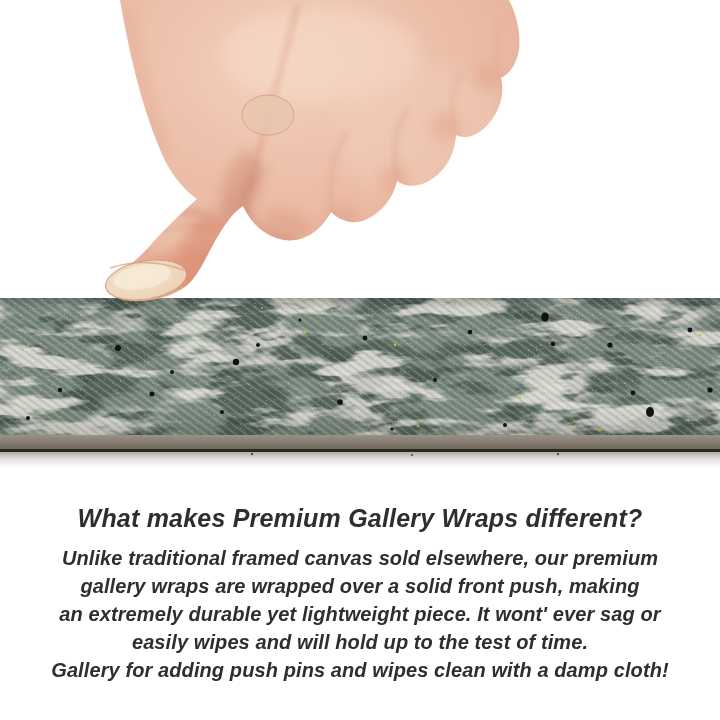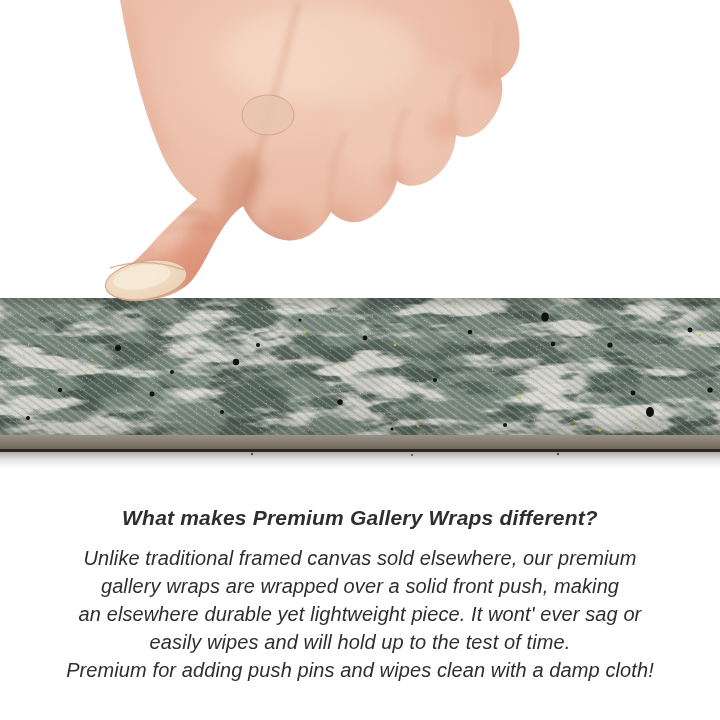--- a/index.html
+++ b/index.html
@@ -7,25 +7,25 @@
     position:relative;width:720px;height:720px;overflow:hidden;background:#ffffff;
     font-family:"Liberation Sans",sans-serif;
   }
   .hand-svg{position:absolute;left:0;top:0;width:720px;height:302px;z-index:3;}
   .strip-svg{position:absolute;left:0;top:298px;width:720px;height:170px;z-index:2;}
   .copy{
     position:absolute;left:0;right:0;top:502px;z-index:4;
     text-align:center;color:#2e2e2e;font-style:italic;
   }
   .copy h2{
-    margin:0 0 10px 0;font-size:21px;line-height:32px;font-weight:600;
+    margin:0 0 10px 0;font-size:25px;line-height:32px;font-weight:600;
     letter-spacing:0.2px;
   }
   .copy p{
-    margin:0;font-size:20px;line-height:28px;font-weight:400;
+    margin:0;font-size:20px;line-height:28px;font-weight:700;
     white-space:nowrap;letter-spacing:0.1px;
   }
 </style>
 </head>
 <body>
 
 <div class="stage">
 
   <svg class="strip-svg" width="720" height="170" viewBox="0 0 720 170" xmlns="http://www.w3.org/2000/svg">
     <defs>
@@ -224,18 +224,18 @@
         <ellipse cx="142" cy="277" rx="29" ry="12" transform="rotate(-10 142 277)" fill="#f6ecd9" opacity="0.8"></ellipse>
         <path d="M110,268 Q146,256 184,270" stroke="#d9a286" stroke-width="1.5" fill="none" opacity="0.8"></path>
       </g>
     </g>
   </svg>
 
   <div class="copy">
     <h2>What makes Premium Gallery Wraps different?</h2>
     <p>Unlike traditional framed canvas sold elsewhere, our premium</p>
     <p>gallery wraps are wrapped over a solid front push, making</p>
-    <p>an elsewhere durable yet lightweight piece. It wont' ever sag or</p>
+    <p>an extremely durable yet lightweight piece. It wont' ever sag or</p>
     <p>easily wipes and will hold up to the test of time.</p>
-    <p>Premium for adding push pins and wipes clean with a damp cloth!</p>
+    <p>Gallery for adding push pins and wipes clean with a damp cloth!</p>
   </div>
 
 </div>
 
 </body></html>

